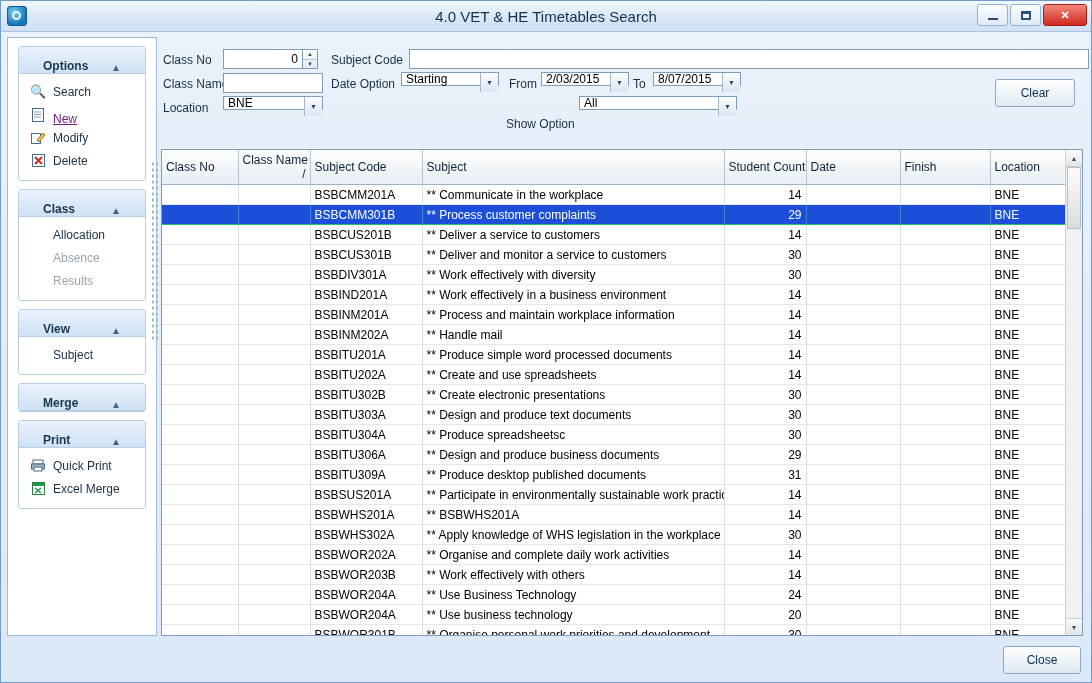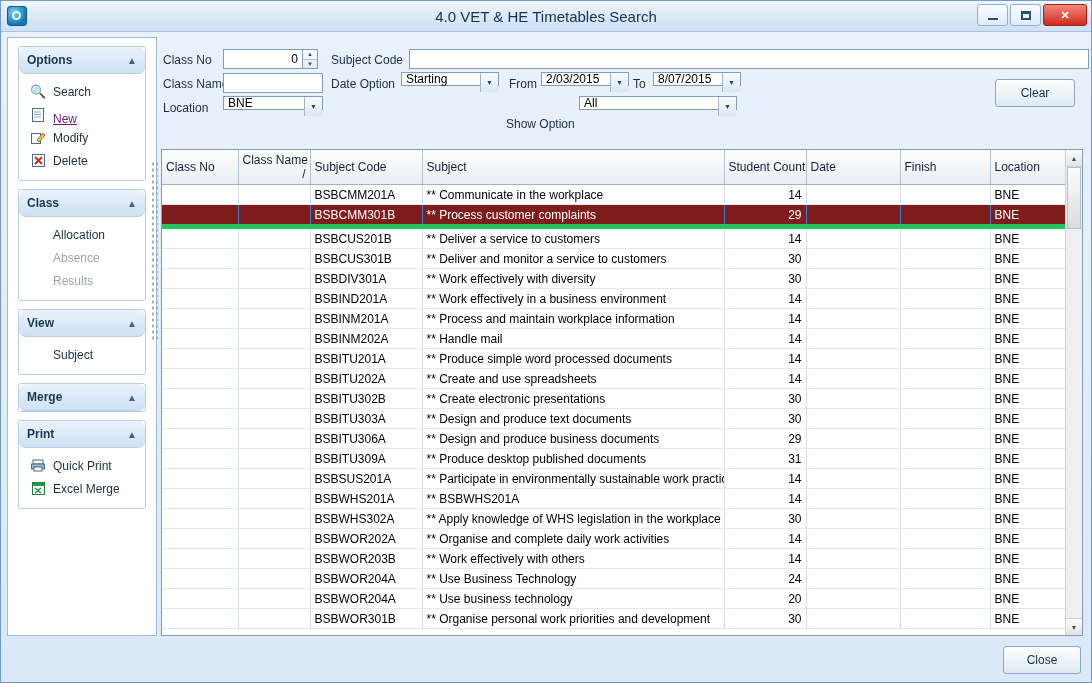--- a/index.html
+++ b/index.html
@@ -104,27 +104,26 @@
     border: 1px solid #b6cfe4;
     border-radius: 3px;
     background: #fff;
     overflow: hidden;
   }
   .panel-header {
     height: 26px;
     background: linear-gradient(#eaf3fc, #cfe1f3);
     border-bottom: 1px solid #b6cfe4;
     display: flex;
-    align-items: center;
-    padding: 0 8px;
+    align-items: flex-end;
+    padding: 0 24px;
     font-weight: bold;
     color: #17364f;
     font-size: 12px;
     justify-content: space-between;
-    border-radius: 7px;
   }
   .chev {
     color: #3a648c;
     font-size: 10px;
   }
   .panel-body {
     padding: 6px 0 8px 0;
   }
   .side-item {
     height: 23px;
@@ -276,24 +275,24 @@
   table.grid td {
     border-right: 1px solid #d7dfe6;
     border-bottom: 1px solid #e2e8ee;
     padding: 1px 4px;
     height: 17px;
     white-space: nowrap;
     overflow: hidden;
     color: #000;
   }
   tr.sel td {
-    background: #7f1d1d;
+    background: #1d4ed8;
     color: #fff;
     border-right: 1px solid #3a82d2;
-    border-bottom: 5px solid #22c55e;
+    border-bottom: 1px solid #22c55e;
   }
   td.num { text-align: right; }
   .scrollbar {
     position: absolute;
     right: 0; top: 0;
     width: 16px; bottom: 0;
     background: #f0f0f0;
     border-left: 1px solid #c6d2dd;
   }
   .sb-btn {
@@ -674,20 +673,30 @@
                 <td>BSBITU303A</td>
                 <td>** Design and produce text documents</td>
                 <td class="num">30</td>
                 <td></td>
                 <td></td>
                 <td>BNE</td>
               </tr>
               <tr>
                 <td></td>
                 <td></td>
+                <td>BSBITU304A</td>
+                <td>** Produce spreadsheetsc</td>
+                <td class="num">30</td>
+                <td></td>
+                <td></td>
+                <td>BNE</td>
+              </tr>
+              <tr>
+                <td></td>
+                <td></td>
                 <td>BSBITU306A</td>
                 <td>** Design and produce business documents</td>
                 <td class="num">29</td>
                 <td></td>
                 <td></td>
                 <td>BNE</td>
               </tr>
               <tr>
                 <td></td>
                 <td></td>

